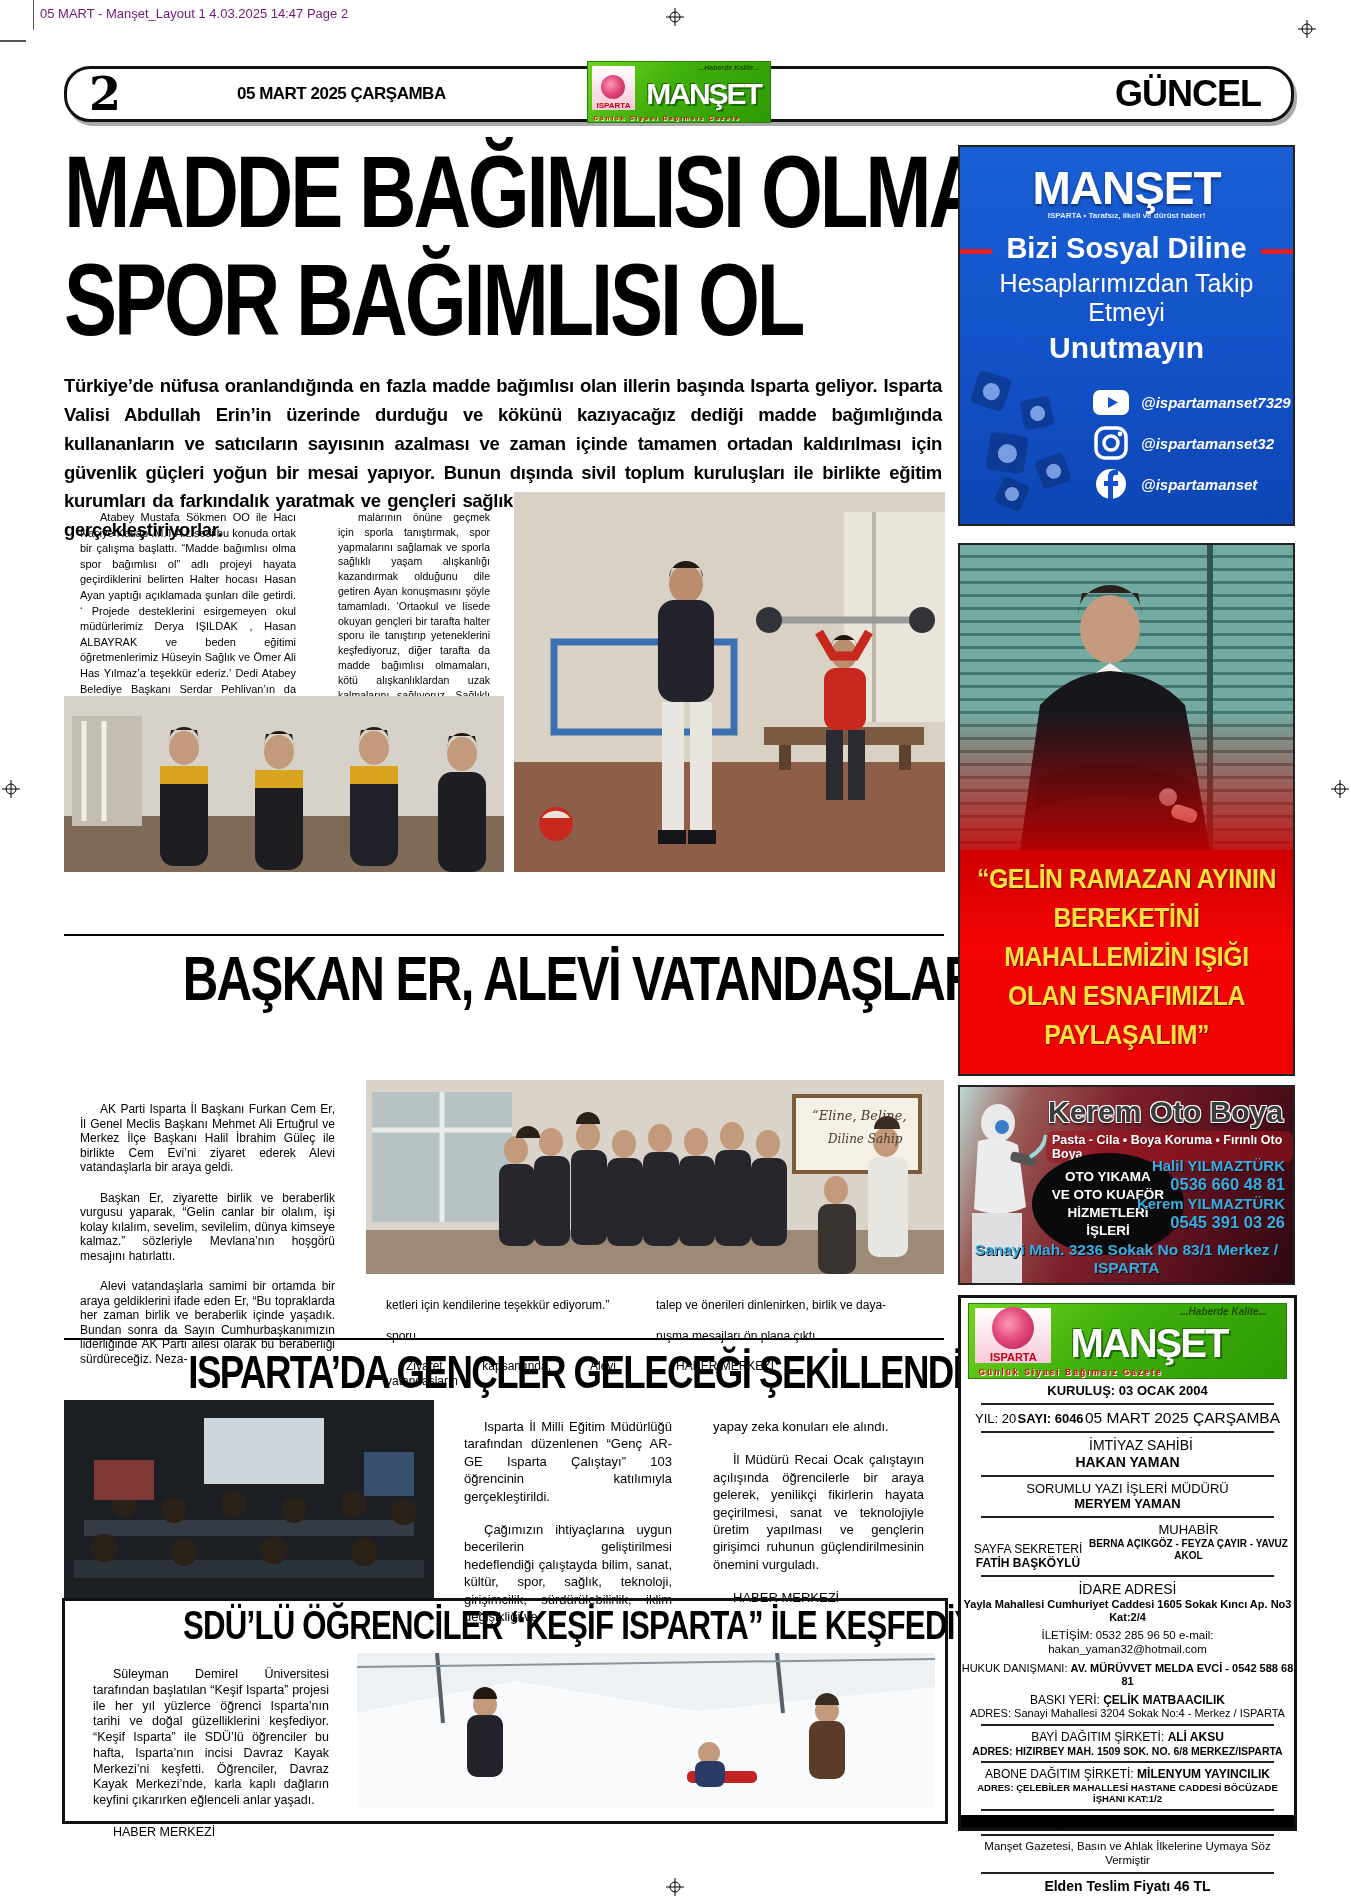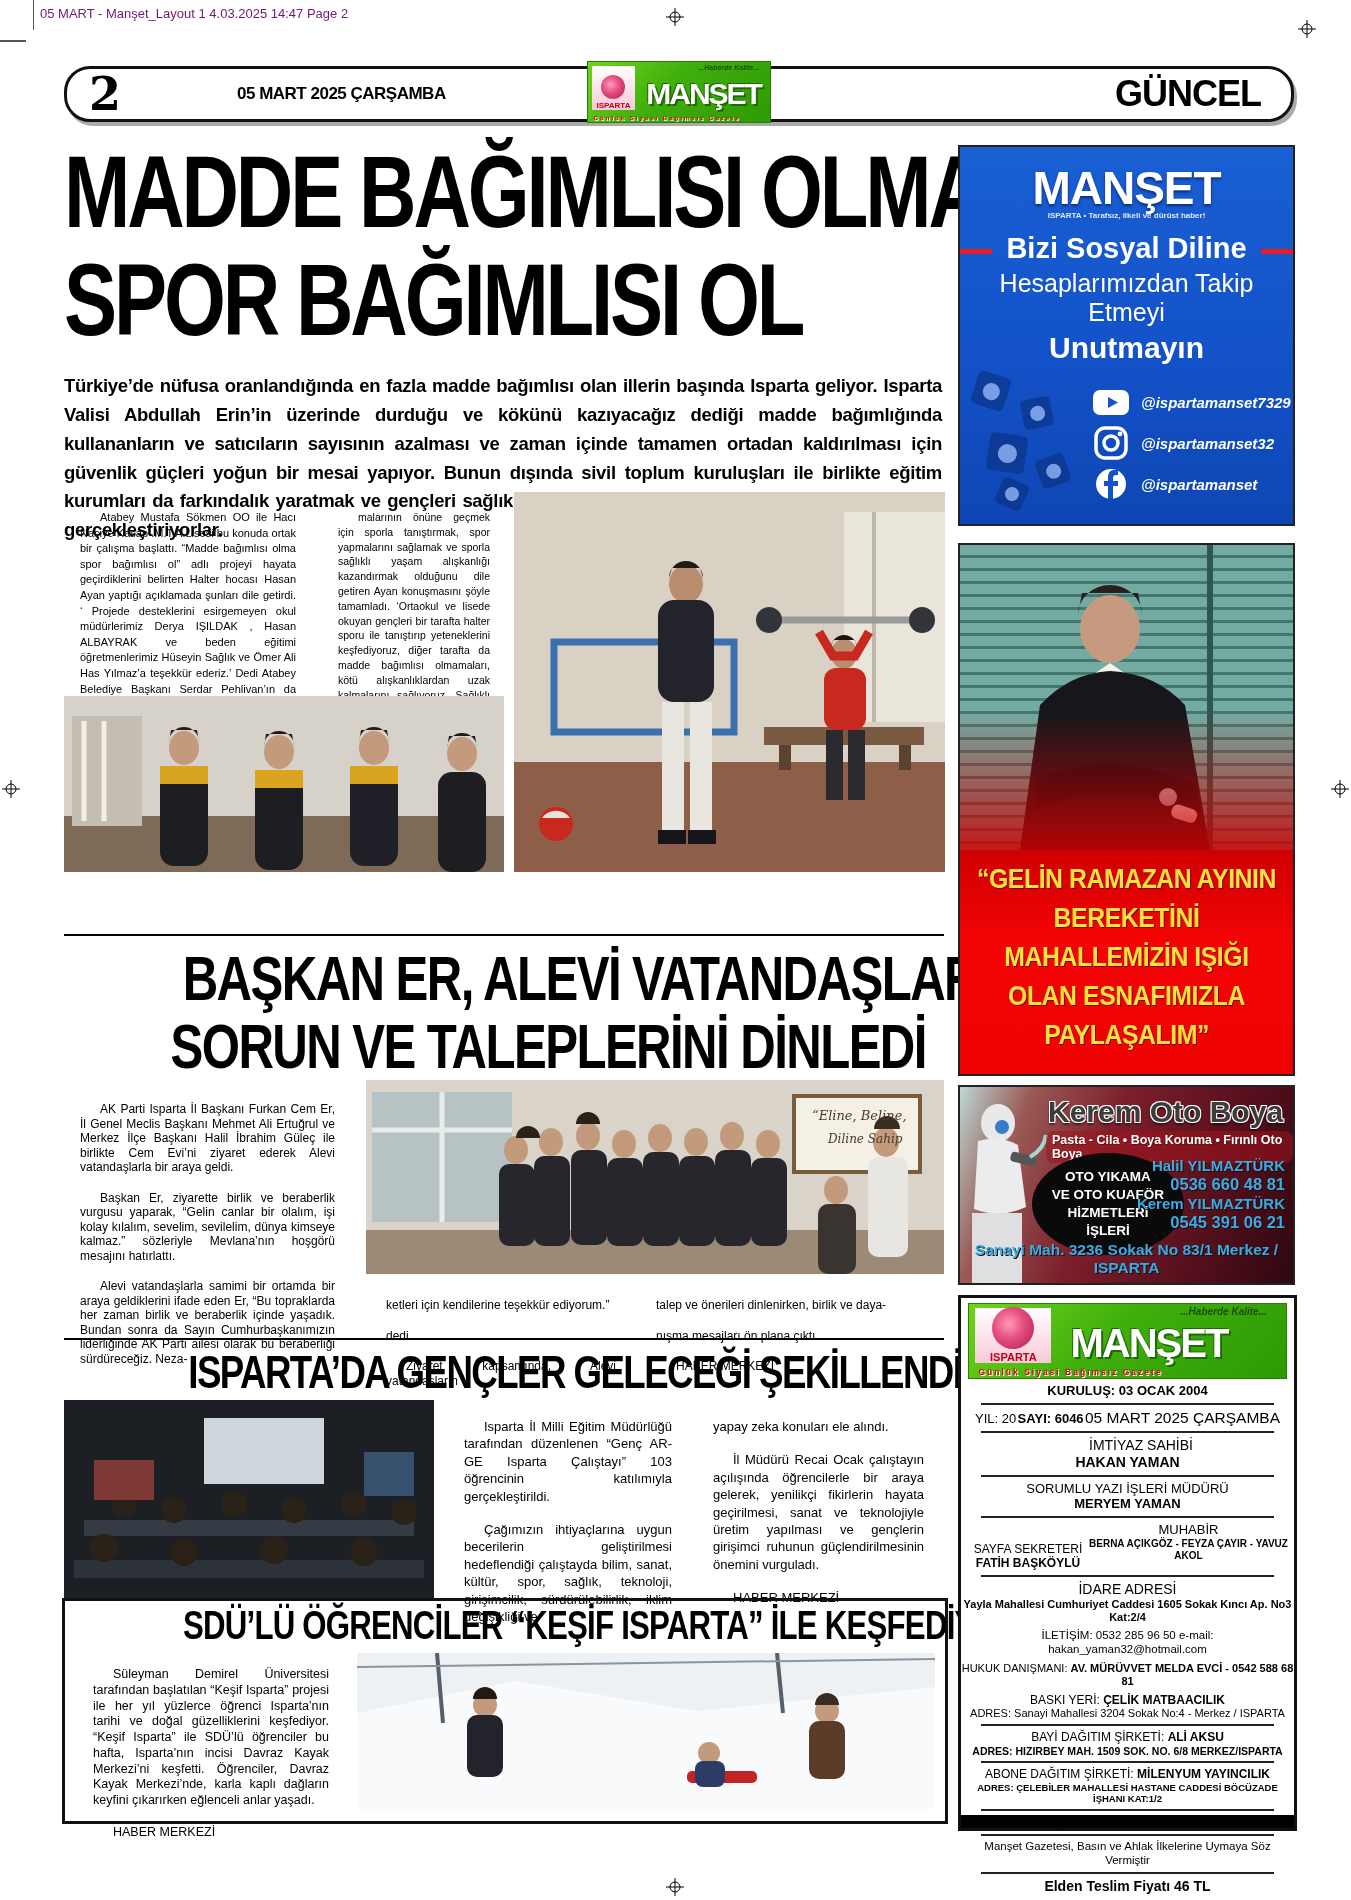--- a/index.html
+++ b/index.html
@@ -223,22 +223,20 @@
         <ellipse cx="398" cy="58" rx="15" ry="17" fill="#c39a7c"></ellipse>
           <path d="M383 52 a15 15 0 0 1 30 0 l-2 -12 -26 0 z" fill="#241812"></path>
         <rect x="374" y="76" width="48" height="100" rx="14" fill="#1d1d22"></rect>
       </g>
     </svg>
   </div>
 
   <div class="abs rule" style="left:64px;top:934px;width:880px;"></div>
   <div class="abs hl center" style="left:64px;top:942px;width:880px;font-size:63px;letter-spacing:-2px;">
     <span>BAŞKAN ER, ALEVİ VATANDAŞLARIN</span></div>
-  <div class="abs hl center" style="left:64px;top:1010px;width:880px;font-size:63px;letter-spacing:-2px;">
-    <span>SORUN VE TALEPLERİNİ DİNLEDİ</span></div>
 
   <div class="abs bodytxt" style="left:64px;top:1086px;width:287px;font-size:12px;line-height:1.21;">
     <p>AK Parti Isparta İl Başkanı Furkan Cem Er, İl Genel Meclis Başkanı Mehmet Ali Ertuğrul ve Merkez İlçe Başkanı Halil İbrahim Güleç ile birlikte Cem Evi’ni ziyaret ederek Alevi vatandaşlarla bir araya geldi.</p>
     <p>Başkan Er, ziyarette birlik ve beraberlik vurgusu yaparak, “Gelin canlar bir olalım, işi kolay kılalım, sevelim, sevilelim, dünya kimseye kalmaz.” sözleriyle Mevlana’nın hoşgörü mesajını hatırlattı.</p>
     <p>Alevi vatandaşlarla samimi bir ortamda bir araya geldiklerini ifade eden Er, “Bu topraklarda her zaman birlik ve beraberlik içinde yaşadık. Bundan sonra da Sayın Cumhurbaşkanımızın liderliğinde AK Parti ailesi olarak bu beraberliği sürdüreceğiz. Neza-</p>
   </div>
 
   <div class="abs photo" style="left:366px;top:1080px;width:578px;height:194px;">
     <svg width="578" height="194">
       <rect width="578" height="194" fill="#d9d3ca"></rect>
@@ -274,21 +272,21 @@
       <path d="M150 58 a12 12 0 0 1 24 0 z" fill="#2a2118"></path>
         <path d="M210 44 a12 12 0 0 1 24 0 z" fill="#2a2118"></path>
       <path d="M508 49 a13 13 0 0 1 26 0 z" fill="#3a2c20"></path>
     </svg>
     <div class="photoSign" style="left:446px;top:28px;font-size:13px;">“Eline, Beline,</div>
     <div class="photoSign" style="left:462px;top:52px;font-size:12px;">Diline Sahip</div>
   </div>
 
   <div class="abs bodytxt" style="left:370px;top:1282px;width:262px;font-size:12px;line-height:1.22;">
     <p style="text-indent:0;">ketleri için kendilerine teşekkür ediyorum.”</p>
-    <p style="text-indent:0;">dedi.</p>
+    <p style="text-indent:0;">sporu.</p>
     <p>Ziyaret kapsamında, Alevi vatandaşların</p>
   </div>
   <div class="abs bodytxt" style="left:640px;top:1282px;width:300px;font-size:12px;line-height:1.22;">
     <p style="text-indent:0;">talep ve önerileri dinlenirken, birlik ve daya-</p>
     <p style="text-indent:0;">nışma mesajları ön plana çıktı.</p>
     <p>HABER MERKEZİ</p>
   </div>
 
   <div class="abs rule" style="left:64px;top:1338px;width:880px;"></div>
   <div class="abs hl center" style="left:64px;top:1344px;width:880px;font-size:47px;letter-spacing:-2px;">
@@ -432,21 +430,21 @@
     <div class="oval">
       <div>OTO YIKAMA</div>
       <div>VE OTO KUAFÖR</div>
       <div>HİZMETLERİ</div>
       <div>İŞLERİ</div>
     </div>
     <div class="knames">
       <div class="nm">Halil YILMAZTÜRK</div>
       <div class="ph">0536 660 48 81</div>
       <div class="nm">Kerem YILMAZTÜRK</div>
-      <div class="ph">0545 391 06 21</div>
+      <div class="ph">0545 391 03 26</div>
     </div>
     <div class="kaddr">Sanayi Mah. 3236 Sokak No 83/1 Merkez / ISPARTA</div>
   </div>
 
   <div class="abs impbox" style="left:958px;top:1295px;width:333px;height:530px;">
     <div class="glogo" style="margin:5px auto 4px;width:317px;height:74px;">
       <div class="tag" style="font-size:10px;">...Haberde Kalite...</div>
       <div class="panel">
         <div class="rose"></div>
         <div class="city" style="font-size:11px;">ISPARTA</div>

